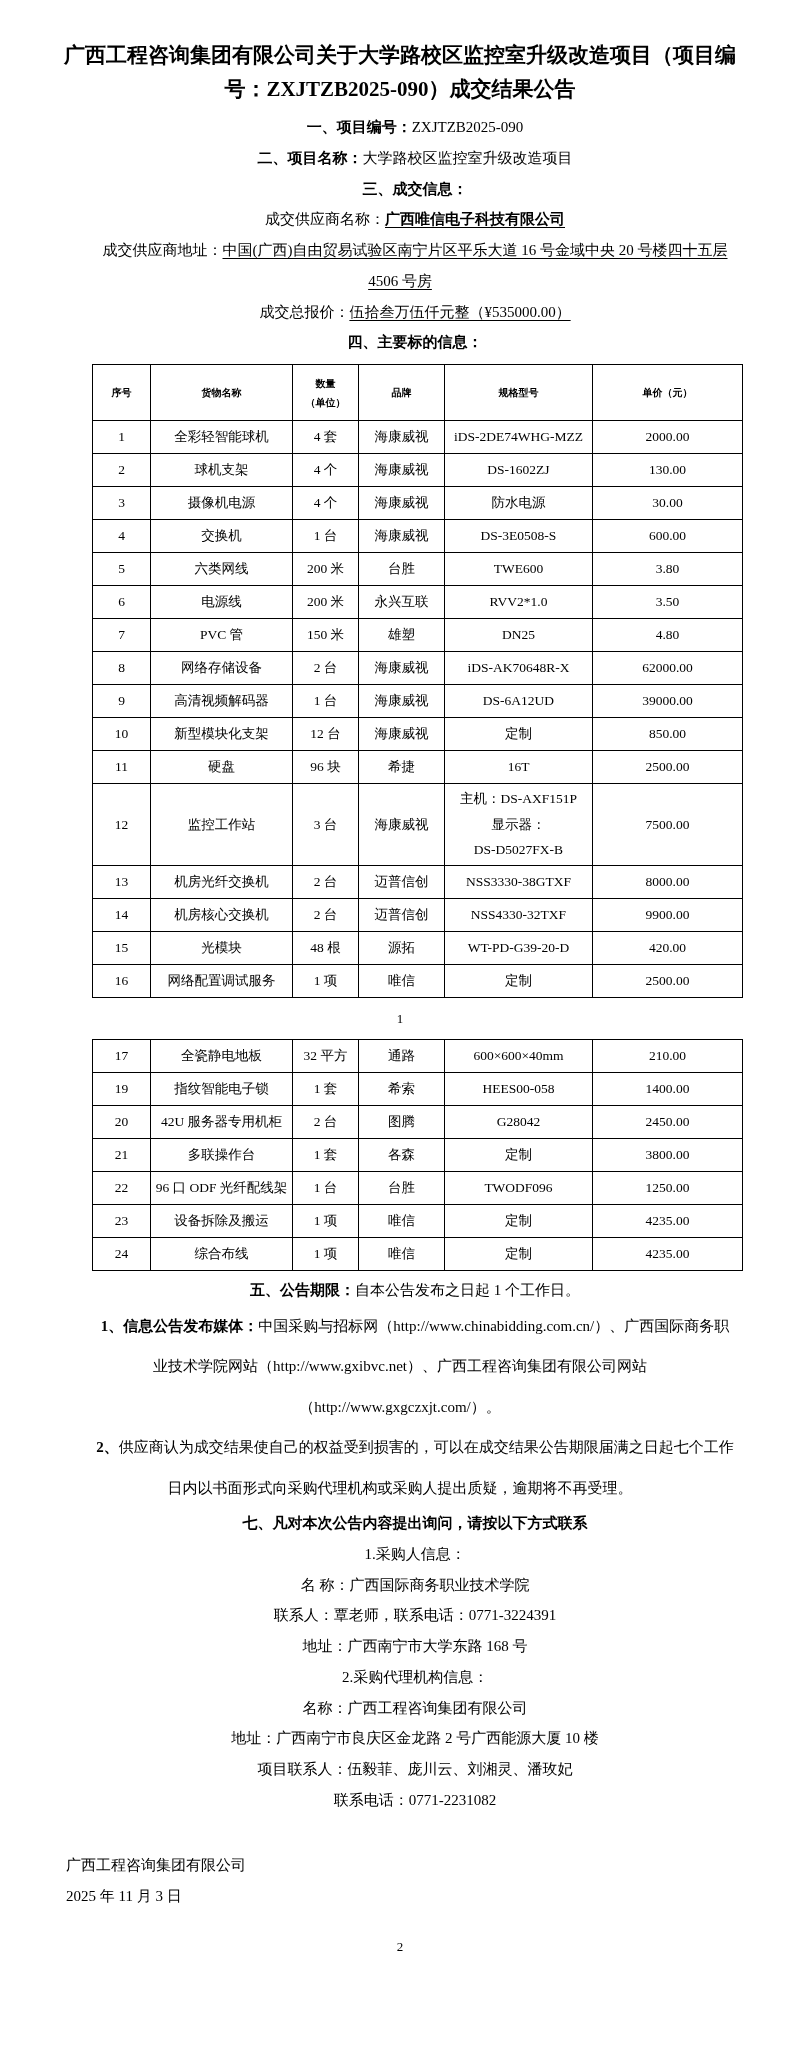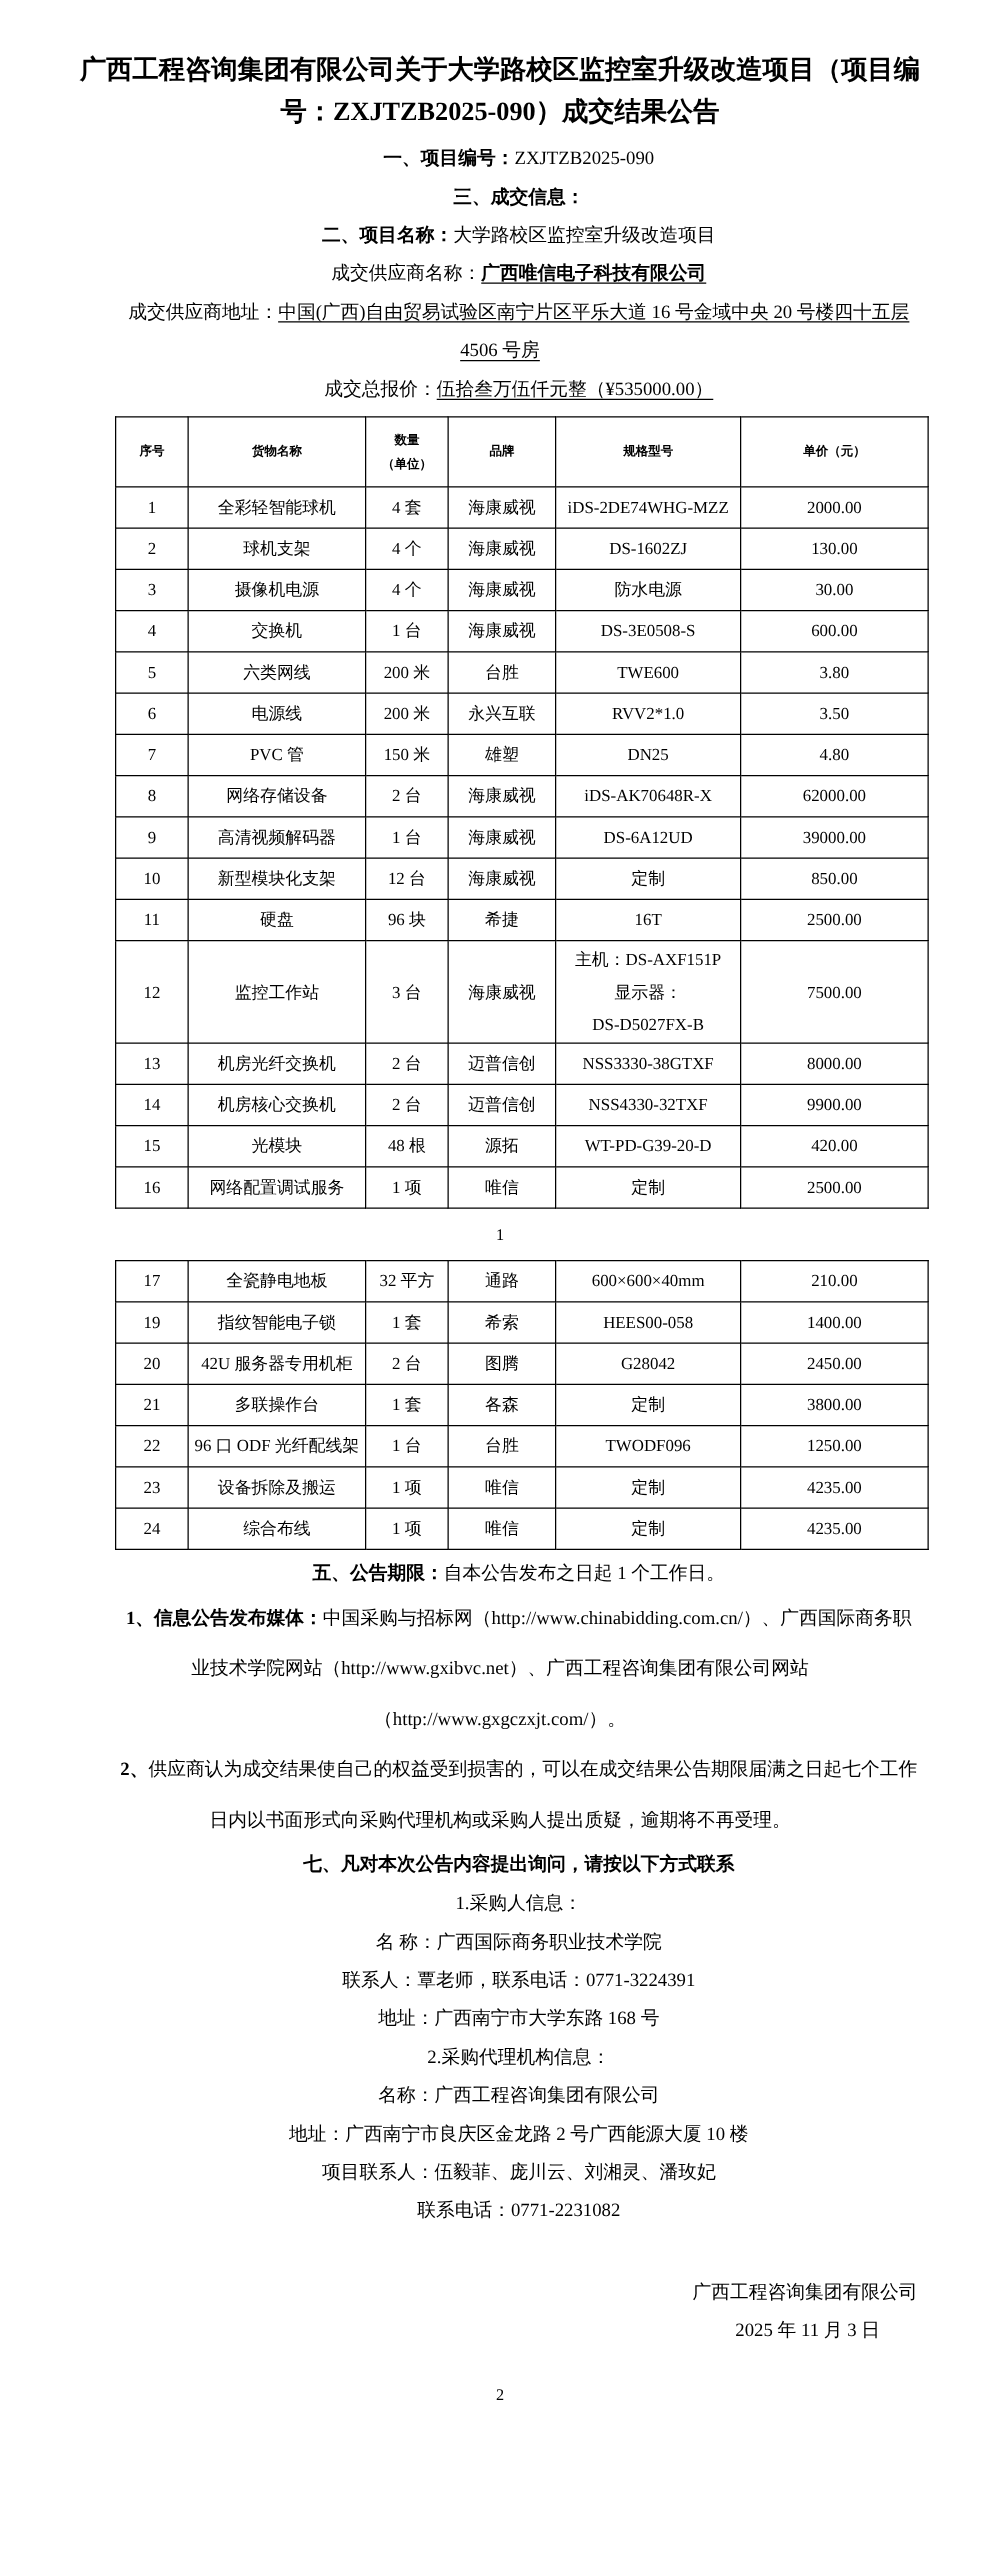--- a/index.html
+++ b/index.html
@@ -26,44 +26,45 @@
     border:1px solid #000; text-align:center; vertical-align:middle;
     font-size:13.5px; padding:2px 3px; white-space:pre-line;
     box-sizing:border-box; line-height:1.9;
   }
   table.goods th { font-weight:700; height:56px; font-size:10px; }
   table.goods td { height:33px; }
   col.c1{width:58px;} col.c2{width:142px;} col.c3{width:66px;}
   col.c4{width:86px;} col.c5{width:148px;} col.c6{width:150px;}
   .pageno { text-align:center; font-size:13px; margin:13px 0 12px; }
   .pageno.bottom { margin-top:26px; }
-  .sig { text-align:right; font-size:15px; line-height:2.1; margin:0; }
+  .sig { font-size:15px; line-height:2.1; margin:0; }
   .sig.org { margin-top:34px; }
   .sig.date { padding-right:30px; }
   .gap-s { height:4px; }
 </style>
 </head>
 <body>
 
 <div class="page">
 
   <h1 class="doc-title">广西工程咨询集团有限公司关于大学路校区监控室升级改造项目（项目编号：ZXJTZB2025-090）成交结果公告</h1>
 
   <p class="para"><span class="b">一、项目编号：</span><span>ZXJTZB2025-090</span></p>
 
+  <p class="para"><span class="b">二、项目名称：</span><span>大学路校区监控室升级改造项目</span></p>
+
   <p class="para"><span class="b">三、成交信息：</span></p>
 
-  <p class="para"><span class="b">二、项目名称：</span><span>大学路校区监控室升级改造项目</span></p>
-
   <p class="para"><span>成交供应商名称：</span><span class="u b">广西唯信电子科技有限公司</span></p>
 
   <p class="para"><span>成交供应商地址：</span><span class="u">中国(广西)自由贸易试验区南宁片区平乐大道 16 号金域中央 20 号楼四十五层 4506 号房</span></p>
 
   <p class="para"><span>成交总报价：</span><span class="u">伍拾叁万伍仟元整（¥535000.00）</span></p>
 
+  <p class="para"><span class="b">四、主要标的信息：</span></p>
 
   <table class="goods">
     <colgroup>
         <col class="c1">
         <col class="c2">
         <col class="c3">
         <col class="c4">
         <col class="c5">
         <col class="c6">
       </colgroup>

